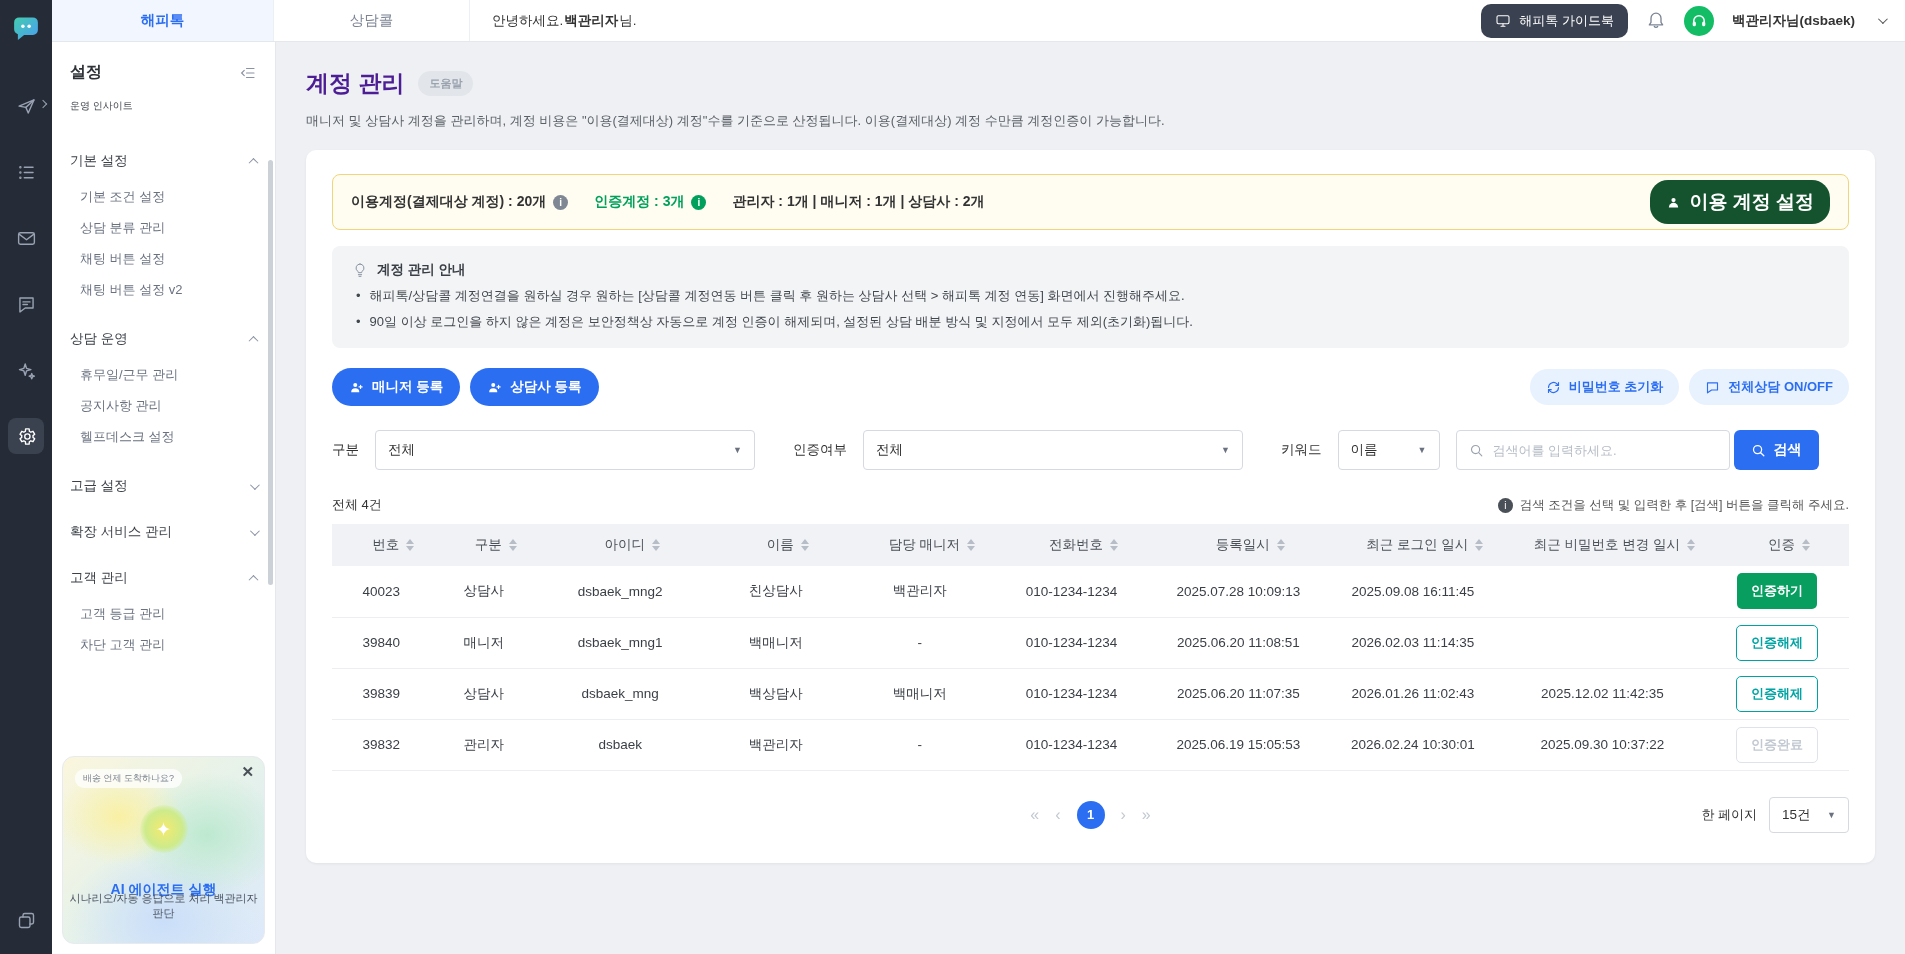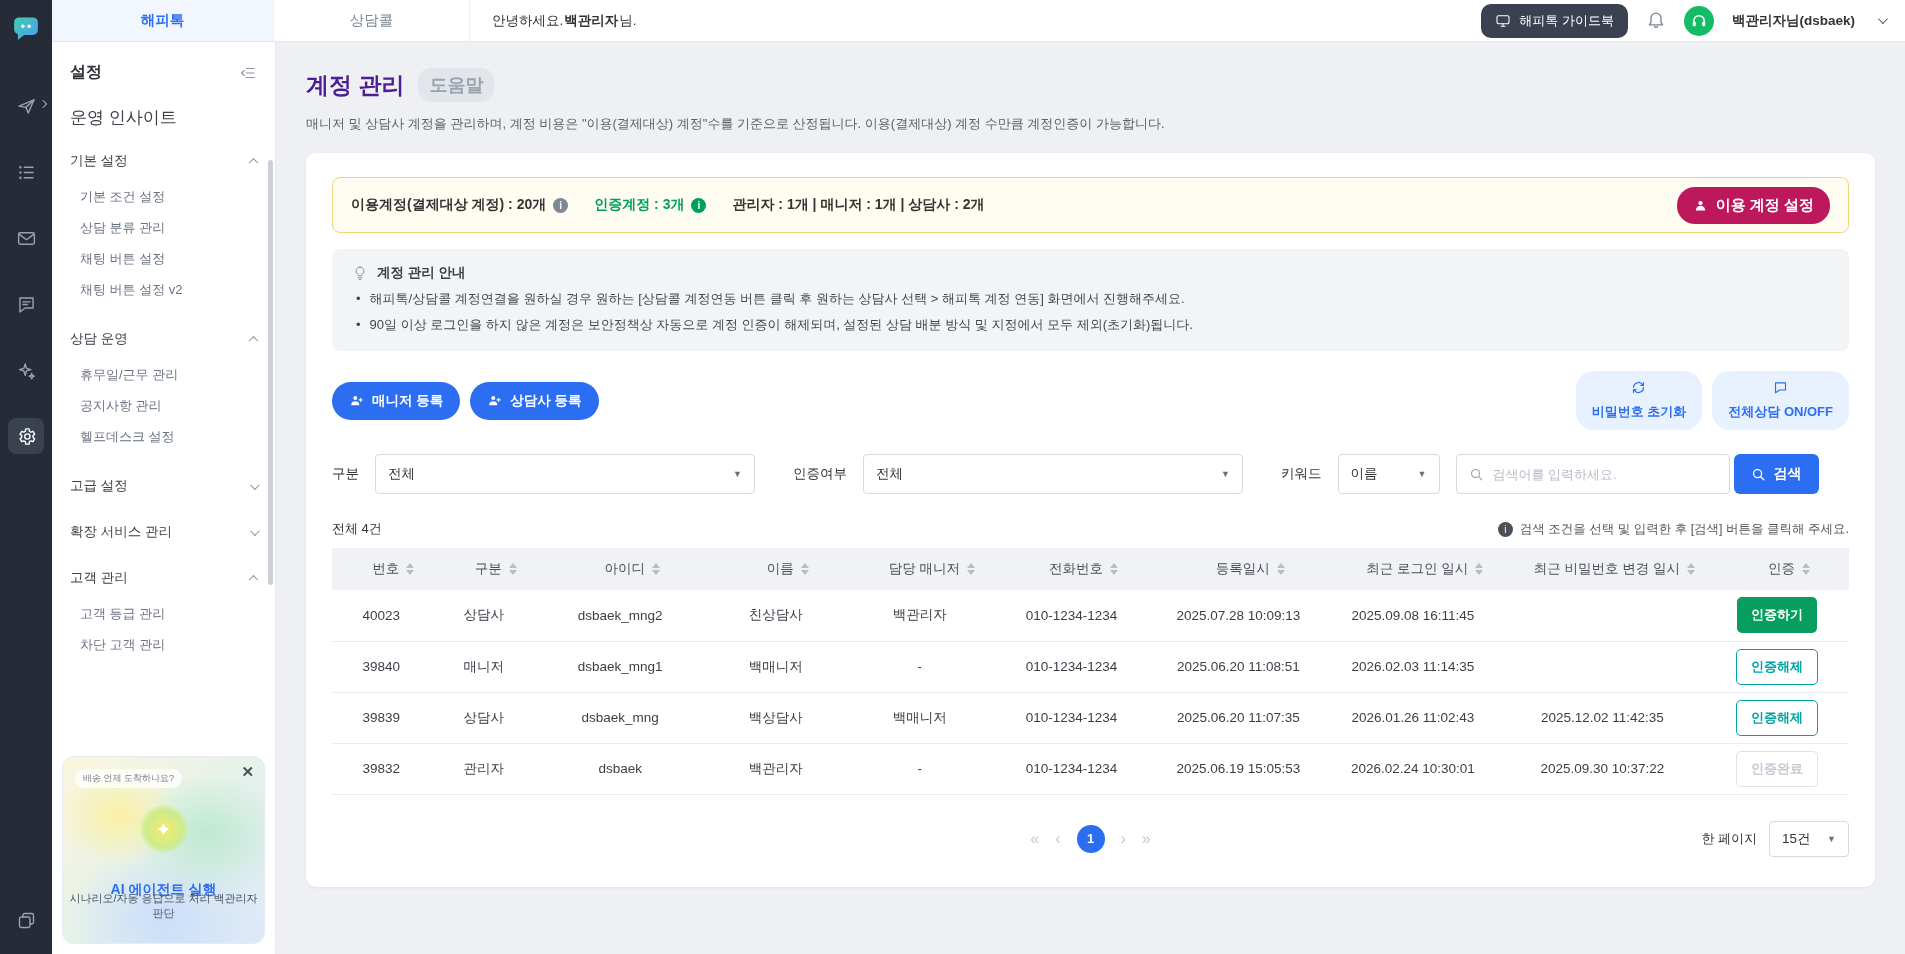--- a/index.html
+++ b/index.html
@@ -35,21 +35,21 @@
   .caret-down { width:7px; height:7px; border-right:1.6px solid #555; border-bottom:1.6px solid #555; transform:rotate(45deg) translateY(-2px); }
 
   .body { flex:1; display:flex; min-height:0; }
 
   
   .sidebar { width:224px; background:#fff; border-right:1px solid #e4e7ec; position:relative; padding-top:20px; flex-shrink:0; }
   .sb-head { display:flex; justify-content:space-between; align-items:center; padding:0 18px 16px; }
   .sb-title { font-size:16px; font-weight:bold; color:#2f3337; }
   .sb-head svg { stroke:#8a93a3; fill:none; stroke-width:1.6; stroke-linecap:round; }
   .sb-list { padding:0 18px; }
-  .sb-item { height:36px; display:flex; align-items:center; font-size:17px; color:#3c4148; }
+  .sb-item { height:36px; display:flex; align-items:flex-start; font-size:10px; color:#3c4148; }
   .sb-group { height:40px; display:flex; align-items:center; justify-content:space-between; font-size:13.5px; color:#3c4148; margin-top:6px; }
   .sb-sub { height:31px; display:flex; align-items:center; padding-left:10px; font-size:13px; color:#6a7280; }
   .sb-children { padding-bottom:8px; }
   .chev { width:7px; height:7px; border-right:1.6px solid #8a93a3; border-bottom:1.6px solid #8a93a3; }
   .chev.up { transform:rotate(-135deg) translate(-1px,-1px); }
   .chev.down { transform:rotate(45deg) translateY(-2px); }
   .scroll-thumb { position:absolute; right:2px; top:118px; width:5px; height:425px; background:#ccd1d8; border-radius:3px; }
 
   .promo { position:absolute; left:10px; right:10px; bottom:10px; height:188px; border-radius:12px; overflow:hidden;
     background:
@@ -62,44 +62,44 @@
   .promo-bubble { position:absolute; top:12px; left:12px; font-size:9px; color:#7a828e; background:rgba(255,255,255,.75); padding:3px 8px; border-radius:9px; }
   .promo-spark { position:absolute; top:48px; left:50%; transform:translateX(-50%); width:48px; height:48px; border-radius:50%;
     background:radial-gradient(circle, #f5ea6e 0%, #cdeb8b 55%, rgba(205,235,139,0) 75%); display:flex; align-items:center; justify-content:center; color:#fff; font-size:19px; }
   .promo-title { position:absolute; bottom:44px; width:100%; text-align:center; color:#2b6ef2; font-weight:bold; font-size:14px; }
   .promo-sub { position:absolute; bottom:22px; width:100%; text-align:center; color:#4a5260; font-size:11px; }
 
   
   .content { flex:1; padding:26px 30px; overflow:hidden; }
   .page-head { display:flex; align-items:center; gap:14px; }
   .page-title { font-size:23px; font-weight:bold; color:#4c1d95; }
-  .help-badge { background:#e2e5ea; color:#9aa2ad; font-size:18px; padding:5px 11px; border-radius:13px; font-weight:bold; }
+  .help-badge { background:#e2e5ea; color:#9aa2ad; font-size:11px; padding:5px 11px; border-radius:13px; font-weight:bold; }
   .page-desc { margin-top:13px; font-size:13px; color:#5b6168; }
 
   .card { margin-top:20px; background:#fff; border-radius:10px; padding:24px 26px 30px; box-shadow:0 1px 3px rgba(20,30,50,.06); }
 
   .summary { display:flex; align-items:center; border:1px solid #f1d57a; background:#fffdf1; border-radius:8px; height:56px; padding:0 18px; font-size:14px; font-weight:bold; color:#333; }
   .info-i { display:inline-flex; width:15px; height:15px; border-radius:50%; background:#7f8794; color:#fff; font-size:10px; align-items:center; justify-content:center; font-style:normal; margin-left:7px; flex-shrink:0; }
   .info-i.green-bg { background:#00a05c; }
   .summary .green { color:#00a05c; }
   .sum-gap { width:26px; flex-shrink:0; }
-  .btn-amber { margin-left:auto; background:#be185d; color:#fff; border:none; border-radius:18px; padding:9px 16px; font-size:15px; font-weight:bold; display:flex; align-items:center; gap:8px; font-family:inherit; }
+  .btn-amber { margin-left:auto; background:#14532d; color:#fff; border:none; border-radius:18px; padding:9px 16px; font-size:19px; font-weight:bold; display:flex; align-items:center; gap:8px; font-family:inherit; }
   .btn-amber svg { stroke:#fff; fill:none; stroke-width:1.8; stroke-linecap:round; }
 
   .notice { margin-top:16px; background:#f3f4f6; border-radius:8px; padding:15px 20px 17px; }
   .notice-head { display:flex; gap:9px; align-items:center; font-size:13.5px; font-weight:bold; color:#3a3f46; }
   .notice-head svg { stroke:#8a93a3; fill:none; stroke-width:1.5; stroke-linecap:round; stroke-linejoin:round; }
   .notice-item { margin-top:8px; font-size:13px; color:#42474e; padding-left:4px; }
   .notice-item::before { content:"•"; margin-right:9px; color:#42474e; }
 
   .btn-row { margin-top:20px; display:flex; gap:10px; align-items:center; }
   .btn-primary { background:#2b6ef2; color:#fff; border:none; border-radius:19px; padding:10px 17px; font-size:13.5px; font-weight:bold; display:flex; align-items:center; gap:8px; font-family:inherit; }
   .btn-primary svg { stroke:#fff; fill:none; stroke-width:1.8; stroke-linecap:round; }
   .btn-row-right { margin-left:auto; display:flex; gap:10px; }
-  .btn-soft { background:#e8f1fe; color:#2b6ef2; border:none; border-radius:18px; padding:9px 16px; font-size:13px; font-weight:bold; display:flex; align-items:center; gap:8px; font-family:inherit;flex-direction:column; }
+  .btn-soft { background:#e8f1fe; color:#2b6ef2; border:none; border-radius:18px; padding:9px 16px; font-size:13px; font-weight:bold; display:flex; align-items:center; gap:8px; font-family:inherit; }
   .btn-soft svg { stroke:#2b6ef2; fill:none; stroke-width:1.8; stroke-linecap:round; stroke-linejoin:round; }
 
   .filters { margin-top:24px; display:flex; align-items:center; gap:38px; }
   .fgroup { display:flex; align-items:center; gap:16px; font-size:13.5px; color:#333; }
   .select { height:40px; border:1px solid #d5d9e0; border-radius:4px; background:#fff; display:flex; align-items:center; justify-content:space-between; padding:0 12px; font-size:13.5px; color:#333; gap:10px; }
   .select .vcaret { font-size:9px; color:#6a7280; }
   .w-lg { width:380px; }
   .w-sm { width:102px; }
   .search-box { height:40px; width:274px; border:1px solid #d5d9e0; border-radius:4px; display:flex; align-items:center; padding:0 12px; gap:9px; background:#fff; }
   .search-box svg { stroke:#9aa2ad; fill:none; stroke-width:1.8; stroke-linecap:round; flex-shrink:0; }

